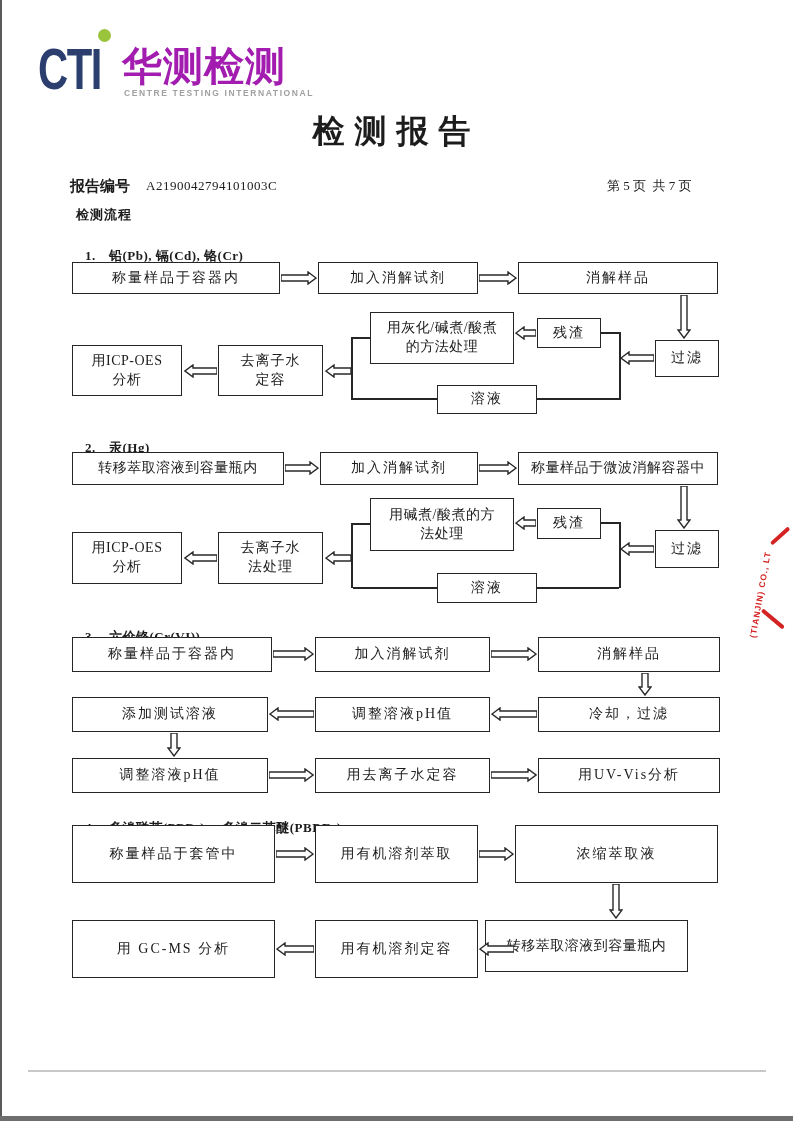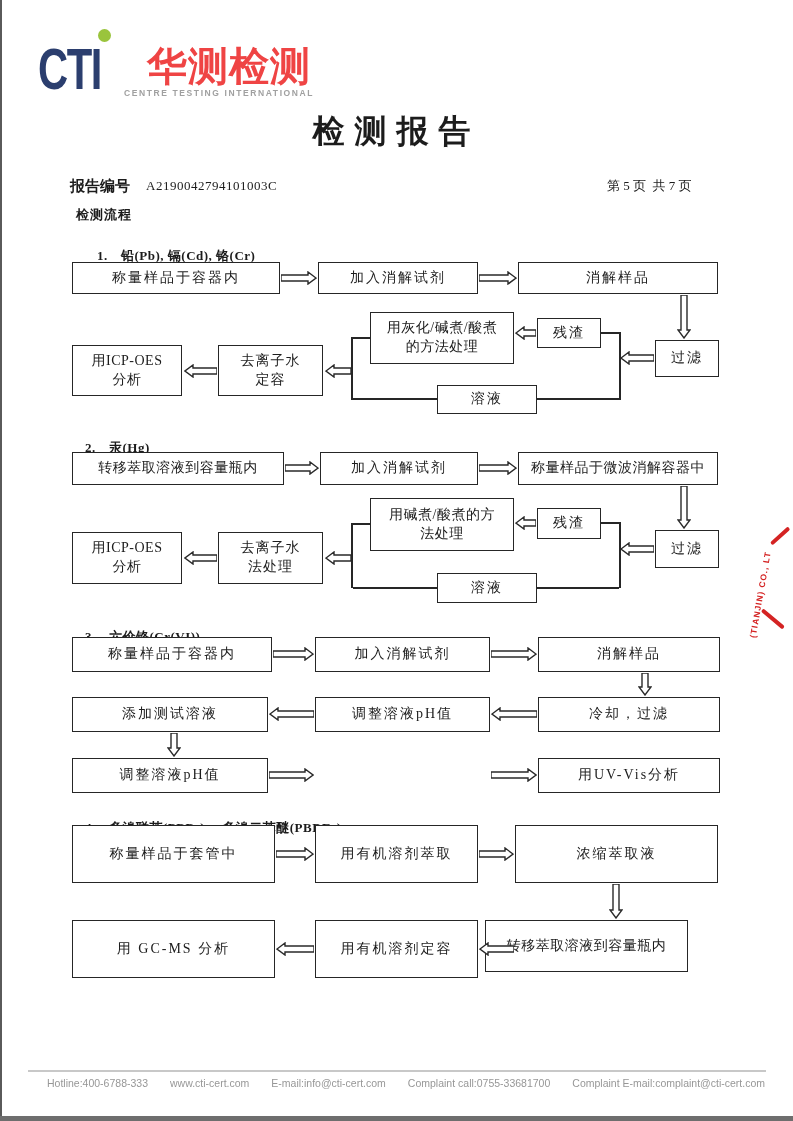--- a/index.html
+++ b/index.html
@@ -8,21 +8,21 @@
   .abs{position:absolute;}
   
   .edge-left{left:0;top:0;width:2px;height:1121px;background:#5a5a5a;}
   .edge-bottom{left:0;top:1116px;width:793px;height:5px;background:#6e6e6e;}
 
   
   .logo-cti{left:38px;top:40px;font-family:"Liberation Sans",sans-serif;font-weight:bold;
             font-size:58px;line-height:1;color:#2b3e6e;letter-spacing:-2px;
             transform:scaleX(0.72);transform-origin:left top;}
   .logo-dot{left:98px;top:29px;width:13px;height:13px;border-radius:50%;background:#9ac43c;}
-  .logo-cn{left:122px;top:47px;font-size:40px;line-height:1;color:#ef4444;font-weight:600;letter-spacing:1px;margin-left:25px;}
+  .logo-cn{left:122px;top:47px;font-size:40px;line-height:1;color:#a21caf;font-weight:600;letter-spacing:1px;}
   .logo-en{left:124px;top:88px;font-family:"Liberation Sans",sans-serif;font-size:8.5px;
            color:#a0a0a0;letter-spacing:1.6px;font-weight:bold;}
 
   .doc-title{left:0;top:110px;width:793px;text-align:center;font-size:32px;font-weight:bold;letter-spacing:10px;}
   .meta-label{left:70px;top:177px;font-size:15px;font-weight:bold;}
   .meta-value{left:146px;top:178px;font-size:13px;letter-spacing:0.5px;}
   .meta-page{left:607px;top:177px;font-size:13px;white-space:pre;}
   .flow-heading{left:76px;top:206px;font-size:13px;font-weight:bold;letter-spacing:1px;}
 
   .sec-head{font-size:13px;font-weight:bold;white-space:pre;letter-spacing:0.5px;}
@@ -63,21 +63,21 @@
     <div class="abs logo-cn">华测检测</div>
     <div class="abs logo-en">CENTRE TESTING INTERNATIONAL</div>
   </div>
 
   <div class="abs doc-title">检测报告</div>
   <div class="abs meta-label">报告编号</div>
   <div class="abs meta-value">A2190042794101003C</div>
   <div class="abs meta-page">第 5 页  共 7 页</div>
   <div class="abs flow-heading">检测流程</div>
 
-  <div class="abs sec-head" style="left:82px;top:231px">
+  <div class="abs sec-head" style="left:70px;top:231px">
     <span class="sec-num">1.</span><span>铅(Pb), 镉(Cd), 铬(Cr)</span>
   </div>
   <div class="fbox" style="left:72px;top:262px;width:208px;height:32px">称量样品于容器内</div>
   <div class="fbox" style="left:318px;top:262px;width:160px;height:32px">加入消解试剂</div>
   <div class="fbox" style="left:518px;top:262px;width:200px;height:32px">消解样品</div>
   <div class="fbox" style="left:655px;top:340px;width:64px;height:37px">过滤</div>
   <div class="fbox" style="left:537px;top:318px;width:64px;height:30px">残渣</div>
   <div class="fbox" style="left:370px;top:312px;width:144px;height:52px;letter-spacing:0.5px">用灰化/碱煮/酸煮
 的方法处理</div>
   <div class="fbox" style="left:437px;top:385px;width:100px;height:29px">溶液</div>
@@ -187,20 +187,21 @@
   <div class="abs sec-head" style="left:70px;top:612px">
     <span class="sec-num">3.</span><span>六价铬(Cr(VI))</span>
   </div>
   <div class="fbox" style="left:72px;top:637px;width:200px;height:35px">称量样品于容器内</div>
   <div class="fbox" style="left:315px;top:637px;width:175px;height:35px">加入消解试剂</div>
   <div class="fbox" style="left:538px;top:637px;width:182px;height:35px">消解样品</div>
   <div class="fbox" style="left:72px;top:697px;width:196px;height:35px">添加测试溶液</div>
   <div class="fbox" style="left:315px;top:697px;width:175px;height:35px">调整溶液pH值</div>
   <div class="fbox" style="left:538px;top:697px;width:182px;height:35px">冷却，过滤</div>
   <div class="fbox" style="left:72px;top:758px;width:196px;height:35px">调整溶液pH值</div>
+  <div class="fbox" style="left:315px;top:758px;width:175px;height:35px">用去离子水定容</div>
   <div class="fbox" style="left:538px;top:758px;width:182px;height:35px">用UV-Vis分析</div>
   <i class="ar" style="left:273px;top:647px;width:41px;height:14px">
       <svg width="41" height="14">
         <path d="M0 4 H32 V1 L40 7 L32 13 V10 H0 Z" fill="#ffffff" stroke="#2a2a2a" stroke-width="1.4"></path>
       </svg>
     </i>
   <i class="ar" style="left:491px;top:647px;width:46px;height:14px">
       <svg width="46" height="14">
         <path d="M0 4 H37 V1 L45 7 L37 13 V10 H0 Z" fill="#ffffff" stroke="#2a2a2a" stroke-width="1.4"></path>
       </svg>
@@ -271,21 +272,14 @@
       </svg>
     </i>
 
   <div>
     <div class="abs stamp-arc-top"></div>
     <div class="abs stamp-text">(TIANJIN) CO., LT</div>
     <div class="abs stamp-arc-bottom"></div>
   </div>
 
   <div class="abs foot-rule"></div>
-  <div class="abs footer">
-    <span>Hotline:400-6788-333</span>
-    <span>www.cti-cert.com</span>
-    <span>E-mail:info@cti-cert.com</span>
-    <span>Complaint call:0755-33681700</span>
-    <span>Complaint E-mail:complaint@cti-cert.com</span>
-  </div>
 
 </div>
 
 </body></html>

